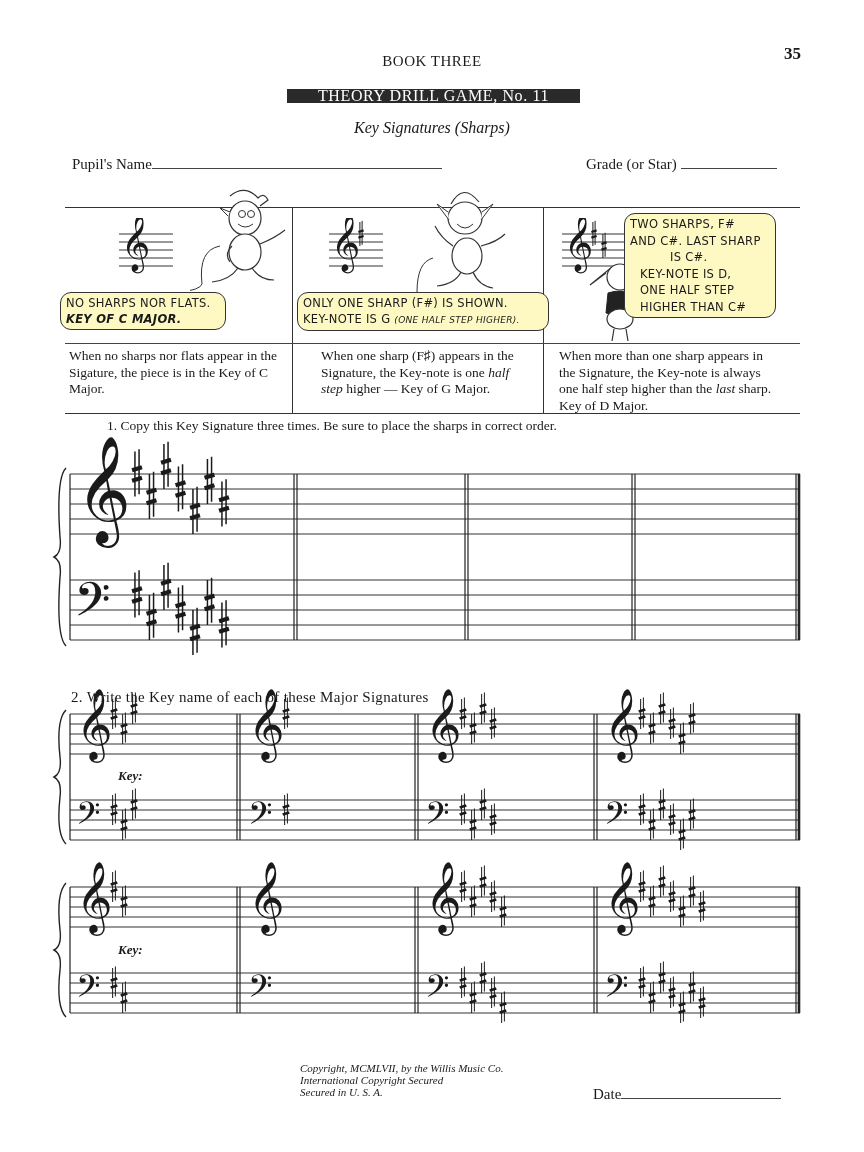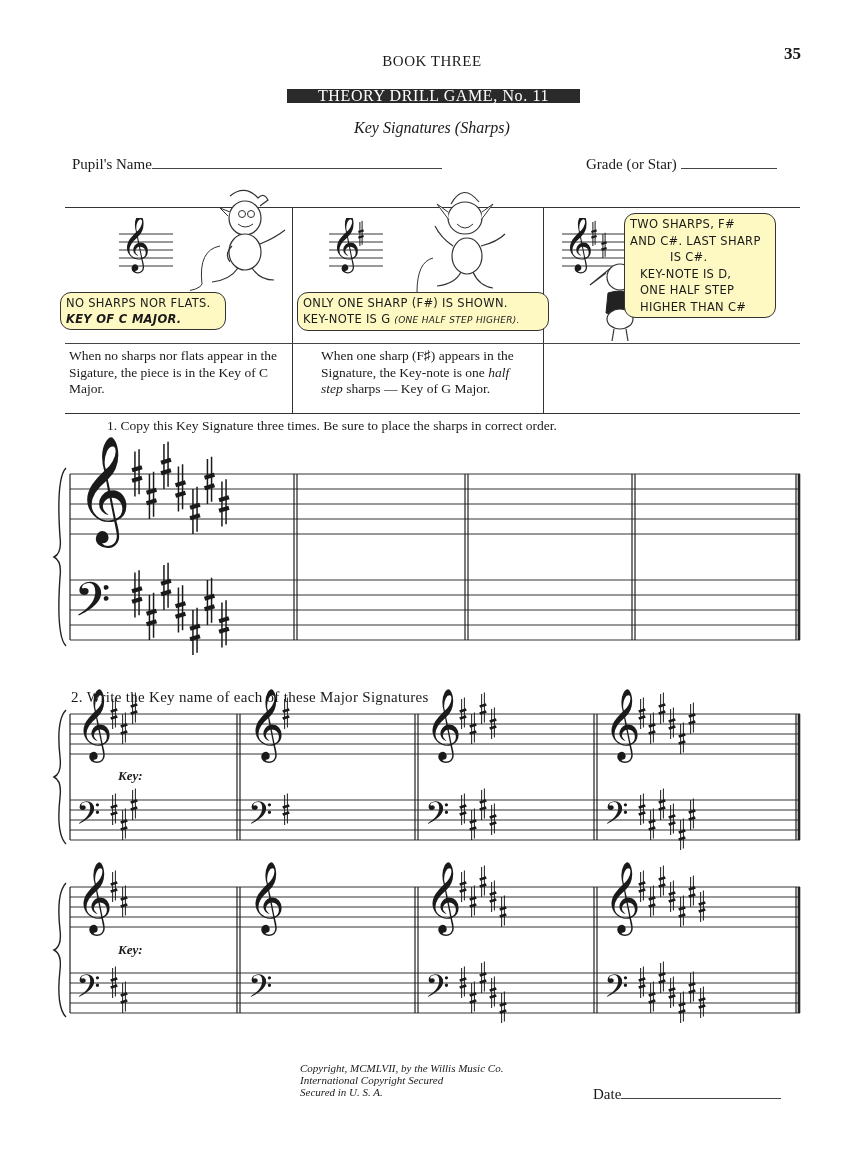--- a/index.html
+++ b/index.html
@@ -112,21 +112,21 @@
       <ellipse cx="54" cy="74" rx="15" ry="18" fill="#fff" stroke="#333" stroke-width="1.2"></ellipse>
       <path d="M40 64 Q28 56 22 44 M68 64 Q84 60 92 52" fill="none" stroke="#333" stroke-width="1.2"></path>
       <path d="M48 90 Q42 102 24 104 M60 90 Q66 104 80 106" fill="none" stroke="#333" stroke-width="1.2"></path>
       <path d="M20 76 Q4 80 4 110" fill="none" stroke="#333" stroke-width="1"></path>
     </svg>
     <div class="bubble" style="left:4px;top:84px;width:240px">
       <div><span>ONLY ONE SHARP (F#) IS SHOWN.</span></div>
       <div><span>KEY-NOTE IS G</span> <span class="small-i">(ONE HALF STEP HIGHER).</span></div>
     </div>
     <div class="intro-text" style="left:28px;width:200px">
-      <span>When one sharp (F♯) appears in the Signature, the Key-note is one </span><i>half step</i><span> sharps — Key of G Major.</span>
+      <span>When one sharp (F♯) appears in the Signature, the Key-note is one </span><i>half step</i><span> higher — Key of G Major.</span>
     </div>
   </div>
 
   <div class="intro-col" style="left:479px;width:256px">
     <svg class="abs" style="left:16px;top:10px" width="70" height="62" id="intro-staff-2">
         <line x1="2" y1="16" x2="66" y2="16" stroke="#333" stroke-width="1"></line>
         <line x1="2" y1="24" x2="66" y2="24" stroke="#333" stroke-width="1"></line>
         <line x1="2" y1="32" x2="66" y2="32" stroke="#333" stroke-width="1"></line>
         <line x1="2" y1="40" x2="66" y2="40" stroke="#333" stroke-width="1"></line>
         <line x1="2" y1="48" x2="66" y2="48" stroke="#333" stroke-width="1"></line>
@@ -153,20 +153,23 @@
       <path d="M30 76 L28 88 M42 76 L44 88" stroke="#333" stroke-width="1.2"></path>
     </svg>
     <div class="bubble" style="left:80px;top:5px;width:140px;line-height:16.5px">
       <div>TWO SHARPS, F#</div>
       <div>AND C#. LAST SHARP</div>
       <div style="padding-left:40px">IS C#.</div>
       <div style="padding-left:10px">KEY-NOTE IS D,</div>
       <div style="padding-left:10px">ONE HALF STEP</div>
       <div style="padding-left:10px">HIGHER THAN C#</div>
     </div>
+    <div class="intro-text" style="left:15px;width:220px">
+      <span>When more than one sharp appears in the Signature, the Key-note is always one half step higher than the </span><i>last</i><span> sharp. Key of D Major.</span>
+    </div>
   </div>
 </div>
 
 <div class="abs instruction ex1-instr">1.  Copy this Key Signature three times. Be sure to place the sharps in correct order.</div>
 <svg class="abs" style="left:0;top:0" width="864" height="1152" id="music-svg">
     <path d="M66 468 Q56 478 60 537 Q62 553 54 557 Q62 561 60 577 Q56 636 66 646" fill="none" stroke="#222" stroke-width="1.4"></path>
     <line x1="70" y1="474" x2="800" y2="474" stroke="#333" stroke-width="1"></line>
     <line x1="70" y1="489" x2="800" y2="489" stroke="#333" stroke-width="1"></line>
     <line x1="70" y1="504" x2="800" y2="504" stroke="#333" stroke-width="1"></line>
     <line x1="70" y1="519" x2="800" y2="519" stroke="#333" stroke-width="1"></line>

